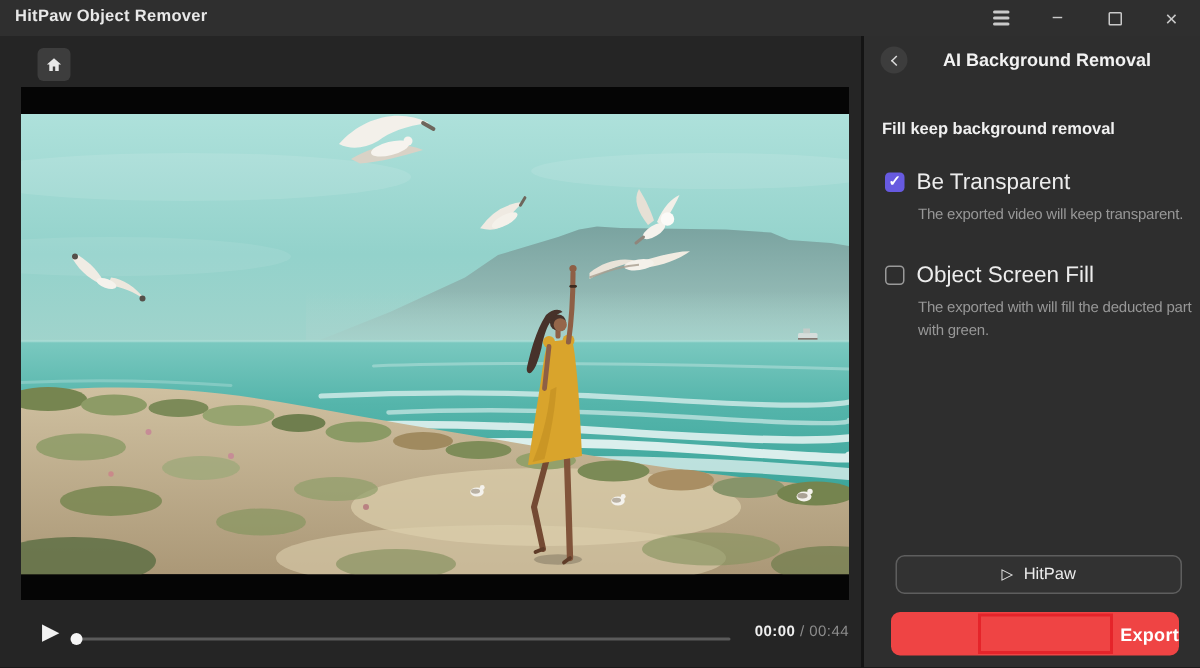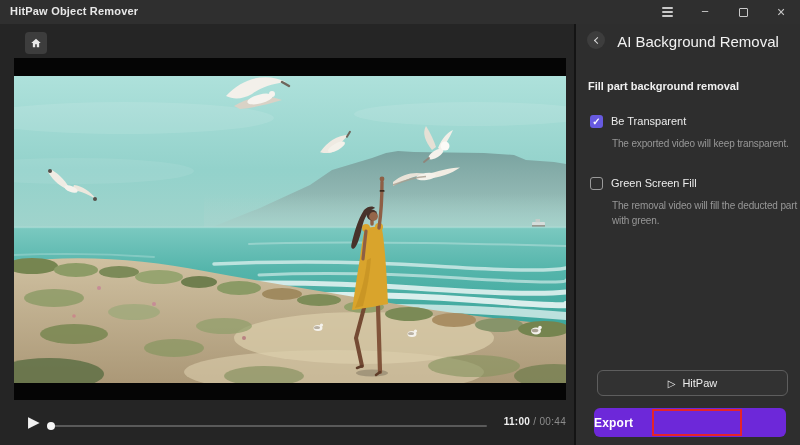--- a/index.html
+++ b/index.html
@@ -34,40 +34,40 @@
   .time { position:absolute; right:8px; top:392px; font-size:10px; letter-spacing:.3px; color:#8d8d8d; }
   .time .cur { color:#efefef; font-weight:700; }
 
   
   .sidebar { position:absolute; left:576px; top:24px; width:224px; height:421px; background:#2e2e2e; }
   .sb-header { position:absolute; left:0; top:6px; width:224px; height:20px; }
   .back-btn { position:absolute; left:11px; top:1px; width:18px; height:18px; border-radius:50%;
               background:#3d3d3d; display:flex; align-items:center; justify-content:center; }
   .chevron-left { width:5px; height:5px; border-left:1.6px solid #dcdcdc; border-bottom:1.6px solid #dcdcdc;
                   transform:rotate(45deg); margin-left:2px; }
-  .sb-title { position:absolute; left:30px; right:10px; top:3px; text-align:center; font-size:15px;
-              font-weight:400; color:#f2f2f2; }
+  .sb-title { position:absolute; left:30px; right:10px; top:3px; text-align:center; font-size:12px;
+              font-weight:700; color:#f2f2f2; }
   .sb-heading { position:absolute; left:12px; top:56px; font-size:11px; font-weight:700; color:#f0f0f0; }
 
   .option { position:absolute; left:14px; width:200px; }
   .option-1 { top:91px; }
   .option-2 { top:153px; }
   .cb { position:absolute; left:0; top:0; width:13px; height:13px; border-radius:3px; }
   .cb.checked { background:#675ae0; color:#fff; font-size:10px; line-height:13px; text-align:center; font-weight:700; }
   .cb.unchecked { background:transparent; border:1.4px solid #9a9a9a; }
-  .opt-label { position:absolute; left:21px; top:0; font-size:11px; color:#ececec; line-height:13px; white-space:nowrap; }
+  .opt-label { position:absolute; left:21px; top:0; font-size:15px; color:#ececec; line-height:13px; white-space:nowrap; }
   .opt-desc { position:absolute; left:22px; top:21px; width:186px; font-size:10px; letter-spacing:-0.15px;
               line-height:1.5; color:#979797; }
 
   .preview-btn { position:absolute; left:21px; top:346px; width:191px; height:26px; border:1px solid #5e5e5e;
                  border-radius:6px; background:rgba(255,255,255,0.02); display:flex; align-items:center;
                  justify-content:center; gap:7px; color:#ececec; font-size:11px; }
   .preview-play { font-size:10px; color:#ececec; line-height:11px; }
   .export-btn { position:absolute; left:18px; top:384px; width:192px; height:29px; border-radius:6px;
-                background:#6d28d9; display:flex; align-items:center; justify-content:flex-start;
+                background:#ef4444; display:flex; align-items:center; justify-content:flex-end;
                 color:#ffffff; font-size:12px; font-weight:700; letter-spacing:.2px; }
   .annotation-rect { position:absolute; left:76px; top:385px; width:90px; height:27px;
                      border:2.5px solid #e5242a; z-index:6; pointer-events:none; }
 </style>
 </head>
 <body>
 
 <div class="window">
 
   <div class="titlebar">
@@ -256,45 +256,45 @@
             <circle cx="25" cy="13" r="2" fill="#55504a"></circle>
           </g>
         </svg>
       </div>
     </div>
 
     <div class="play-btn">▶</div>
     <div class="progress">
       <div class="progress-dot"></div>
     </div>
-    <div class="time"><span class="cur">11:00</span><span> / </span><span>00:44</span></div>
+    <div class="time"><span class="cur">00:00</span><span> / </span><span>00:44</span></div>
   </div>
 
   <div class="divider"></div>
 
   <div class="sidebar">
     <div class="sb-header">
       <div class="back-btn">
         <span class="chevron-left"></span>
       </div>
       <div class="sb-title">AI Background Removal</div>
     </div>
 
-    <div class="sb-heading">Fill part background removal</div>
+    <div class="sb-heading">Fill keep background removal</div>
 
     <div class="option option-1">
       <div class="cb checked">✓</div>
       <div class="opt-label">Be Transparent</div>
       <div class="opt-desc">The exported video will keep transparent.</div>
     </div>
 
     <div class="option option-2">
       <div class="cb unchecked"></div>
-      <div class="opt-label">Green Screen Fill</div>
-      <div class="opt-desc">The removal video will fill the deducted part with green.</div>
+      <div class="opt-label">Object Screen Fill</div>
+      <div class="opt-desc">The exported with will fill the deducted part with green.</div>
     </div>
 
     <div class="preview-btn">
       <span class="preview-play">▷</span>
       <span>HitPaw</span>
     </div>
 
     <div class="export-btn">
       <span>Export</span>
     </div>

